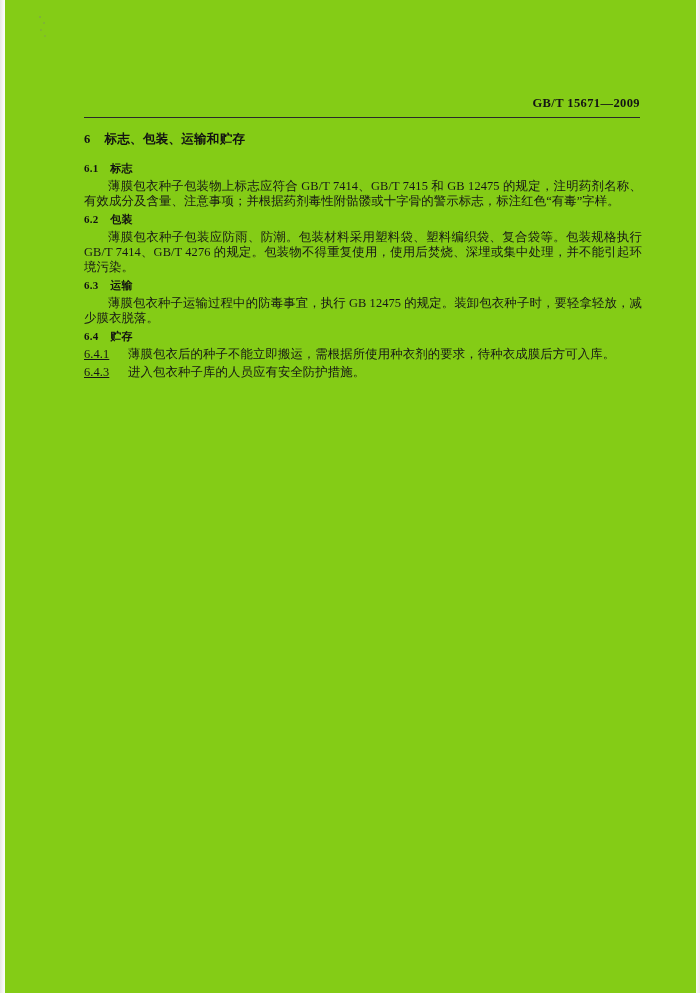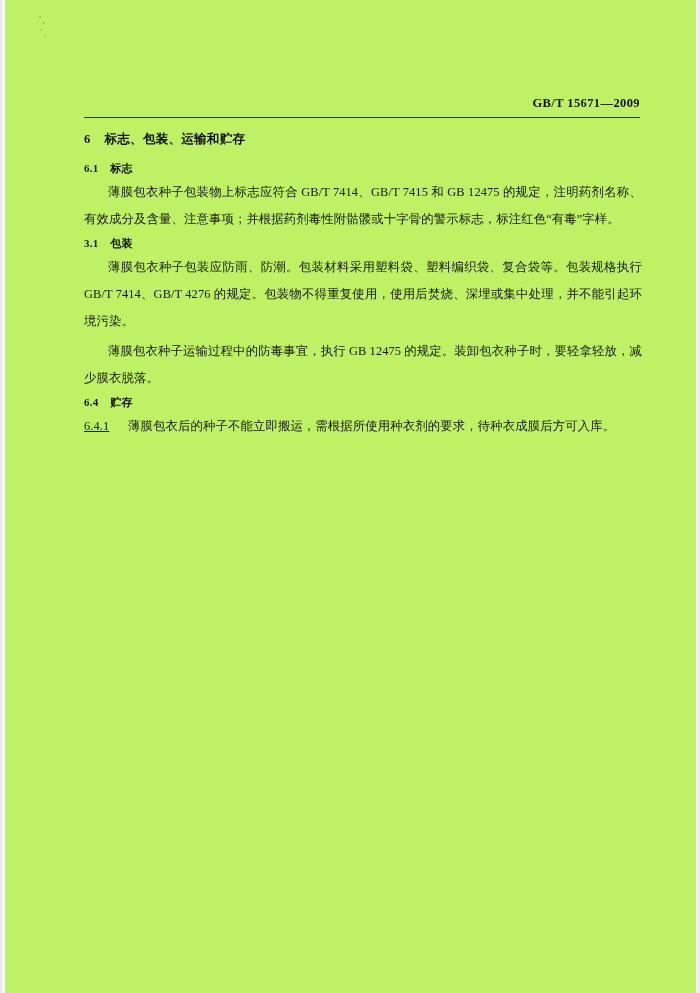--- a/index.html
+++ b/index.html
@@ -11,21 +11,21 @@
     height: 993px;
     background: #ffffff;
     font-family: "Liberation Serif", "DejaVu Serif", serif;
     color: #1a1a1a;
     overflow: hidden;
   }
   .page {
     position: relative;
     width: 700px;
     height: 993px;
-    background: #bef264;
+    background: #84cc16;
     box-sizing: border-box;
   }
   
   .speckle {
     position: absolute;
     left: 38px;
     top: 14px;
     width: 10px;
     height: 26px;
     background:
@@ -101,21 +101,21 @@
     color: #121212;
     margin: 0 0 3px 0;
     letter-spacing: 0.2px;
   }
   .clause-h2 .num {
     display: inline-block;
     margin-right: 12px;
   }
   p.body-text {
     font-size: 12.4px;
-    line-height: 27px;
+    line-height: 15px;
     margin: 0 0 3px 0;
     text-align: justify;
     text-justify: inter-ideograph;
     color: #161616;
     letter-spacing: 0.1px;
   }
   p.indent {
     text-indent: 24px;
   }
   p.numbered {
@@ -153,32 +153,38 @@
 
     <div class="block">
       <div class="clause-h2">
         <span class="num">6.1</span><span>标志</span>
       </div>
       <p class="body-text indent">薄膜包衣种子包装物上标志应符合 GB/T 7414、GB/T 7415 和 GB 12475 的规定，注明药剂名称、有效成分及含量、注意事项；并根据药剂毒性附骷髅或十字骨的警示标志，标注红色“有毒”字样。</p>
     </div>
 
     <div class="block">
       <div class="clause-h2">
-        <span class="num">3.1</span><span>包装</span>
+        <span class="num">6.2</span><span>包装</span>
       </div>
       <p class="body-text indent">薄膜包衣种子包装应防雨、防潮。包装材料采用塑料袋、塑料编织袋、复合袋等。包装规格执行 GB/T 7414、GB/T 4276 的规定。包装物不得重复使用，使用后焚烧、深埋或集中处理，并不能引起环境污染。</p>
     </div>
 
     <div class="block">
+      <div class="clause-h2">
+        <span class="num">6.3</span><span>运输</span>
+      </div>
       <p class="body-text indent">薄膜包衣种子运输过程中的防毒事宜，执行 GB 12475 的规定。装卸包衣种子时，要轻拿轻放，减少膜衣脱落。</p>
     </div>
 
     <div class="block">
       <div class="clause-h2">
         <span class="num">6.4</span><span>贮存</span>
       </div>
       <p class="body-text numbered">
         <span class="num">6.4.1</span><span>薄膜包衣后的种子不能立即搬运，需根据所使用种衣剂的要求，待种衣成膜后方可入库。</span>
       </p>
+      <p class="body-text numbered">
+        <span class="num">6.4.3</span><span>进入包衣种子库的人员应有安全防护措施。</span>
+      </p>
     </div>
 
   </div>
 </div>
 
 </body></html>

